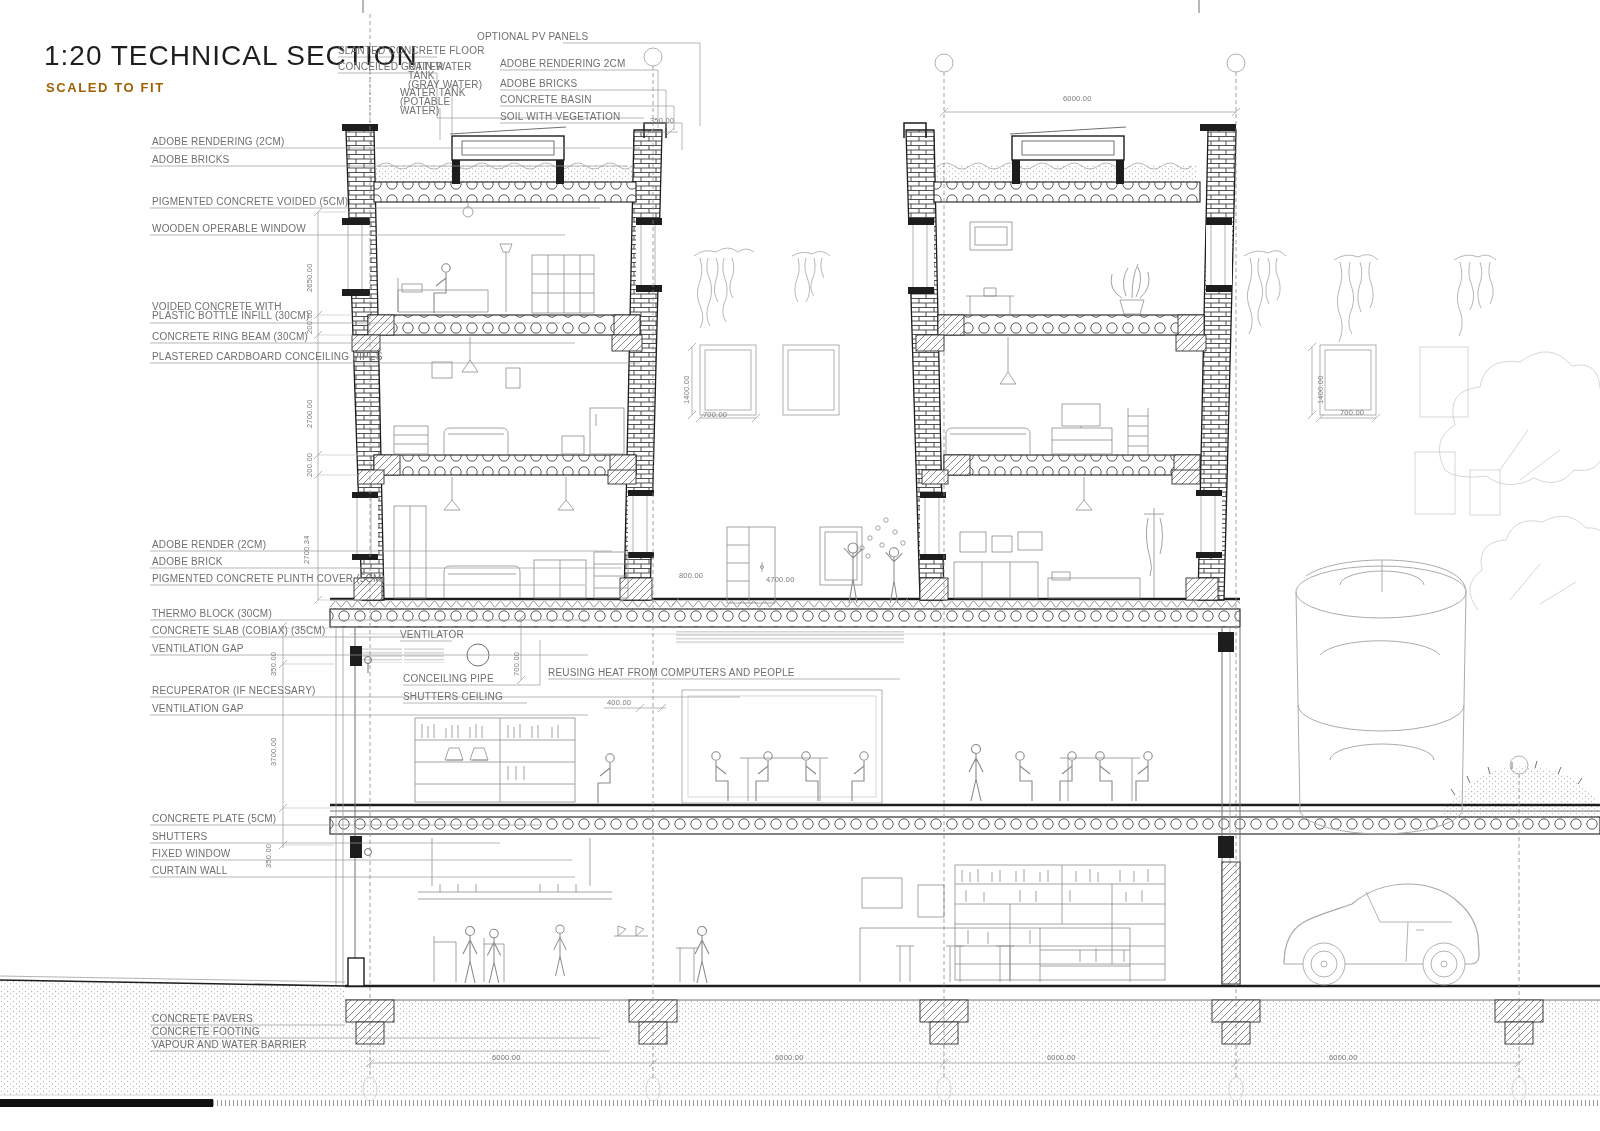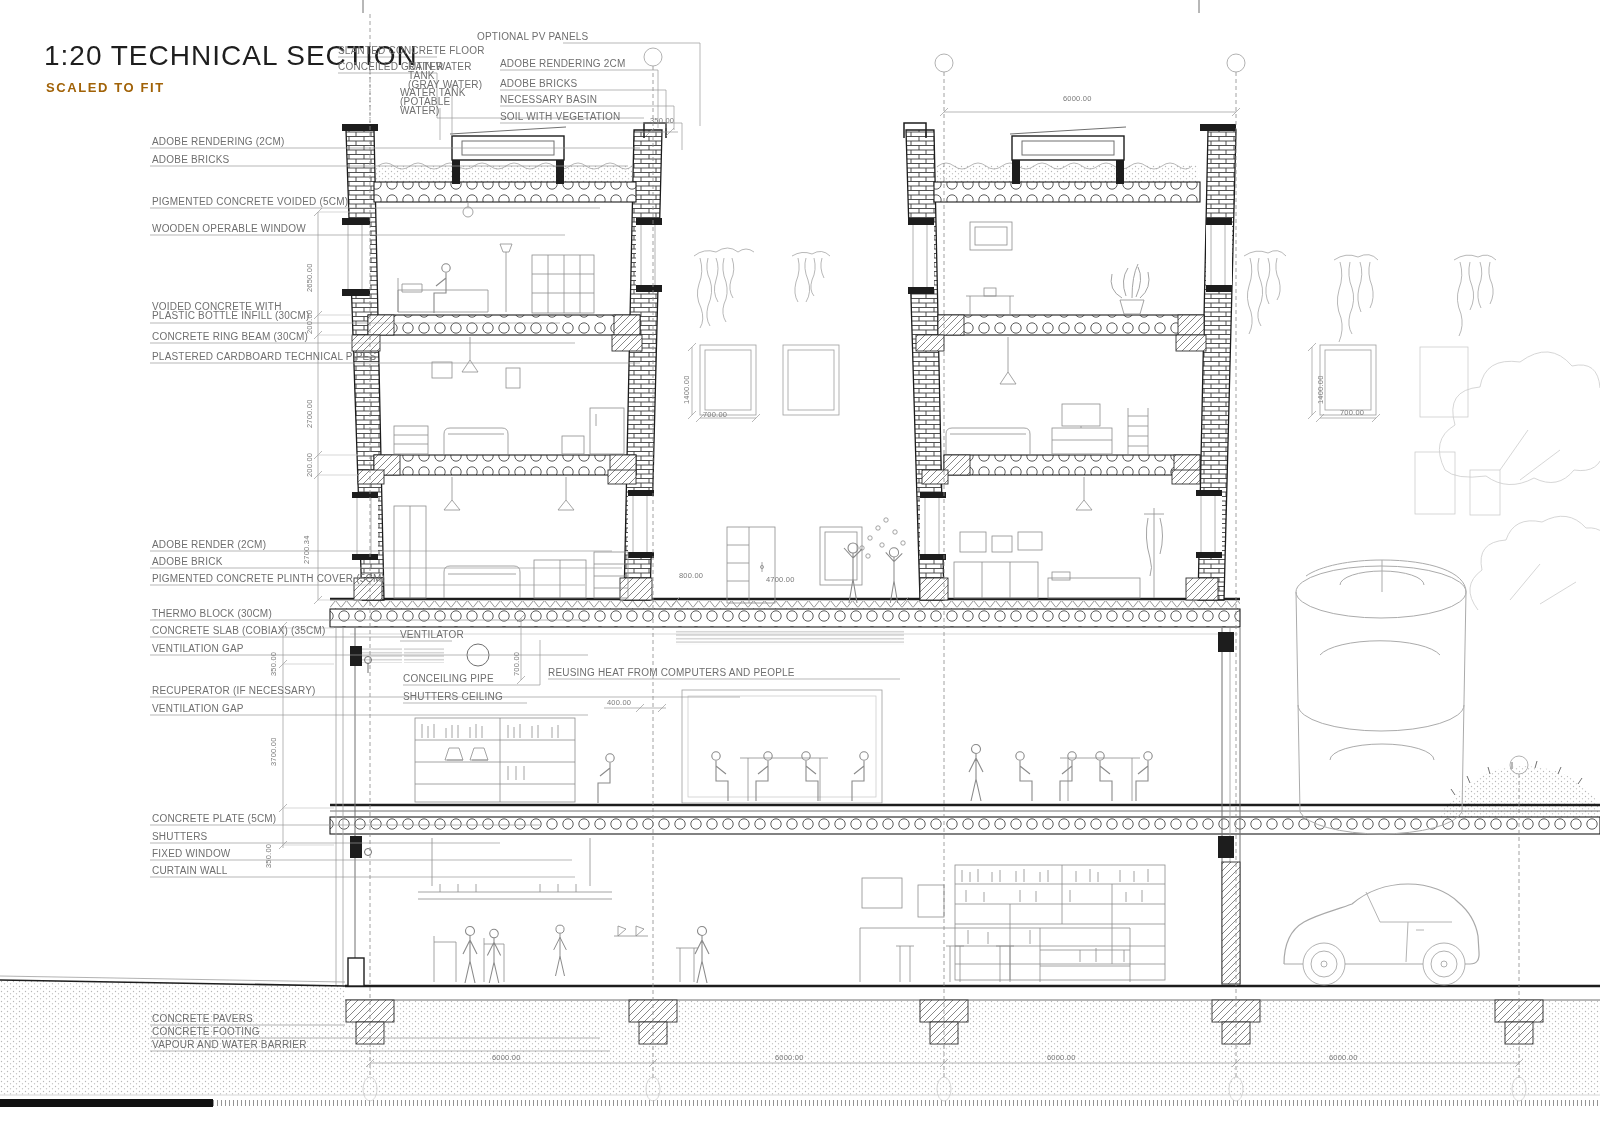--- a/index.html
+++ b/index.html
@@ -606,31 +606,31 @@
 
 <div class="lbl" style="left:338px;top:46px">SLANTED CONCRETE FLOOR</div>
 <div class="lbl" style="left:338px;top:62px">CONCEILED GUTTER</div>
 <div class="lbl" style="left:477px;top:32px">OPTIONAL PV PANELS</div>
 <div class="lbl ctr" style="left:408px;top:62px;width:90px">RAIN WATER TANK
 (GRAY WATER)</div>
 <div class="lbl ctr" style="left:400px;top:88px;width:90px">WATER TANK
 (POTABLE WATER)</div>
 <div class="lbl" style="left:500px;top:59px">ADOBE RENDERING 2CM</div>
 <div class="lbl" style="left:500px;top:79px">ADOBE BRICKS</div>
-<div class="lbl" style="left:500px;top:95px">NECESSARY BASIN</div>
+<div class="lbl" style="left:500px;top:95px">CONCRETE BASIN</div>
 <div class="lbl" style="left:500px;top:112px">SOIL WITH VEGETATION</div>
 
 <div class="lbl" style="left:152px;top:137px">ADOBE RENDERING (2CM)</div>
 <div class="lbl" style="left:152px;top:155px">ADOBE BRICKS</div>
 <div class="lbl" style="left:152px;top:197px">PIGMENTED CONCRETE VOIDED (5CM)</div>
 <div class="lbl" style="left:152px;top:224px">WOODEN OPERABLE WINDOW</div>
 <div class="lbl" style="left:152px;top:302px">VOIDED CONCRETE WITH
 PLASTIC BOTTLE INFILL (30CM)</div>
 <div class="lbl" style="left:152px;top:332px">CONCRETE RING BEAM (30CM)</div>
-<div class="lbl" style="left:152px;top:352px">PLASTERED CARDBOARD TECHNICAL PIPES</div>
+<div class="lbl" style="left:152px;top:352px">PLASTERED CARDBOARD CONCEILING PIPES</div>
 <div class="lbl" style="left:152px;top:540px">ADOBE RENDER (2CM)</div>
 <div class="lbl" style="left:152px;top:557px">ADOBE BRICK</div>
 <div class="lbl" style="left:152px;top:574px">PIGMENTED CONCRETE PLINTH COVER (5CM)</div>
 <div class="lbl" style="left:152px;top:609px">THERMO BLOCK (30CM)</div>
 <div class="lbl" style="left:152px;top:626px">CONCRETE SLAB (COBIAX) (35CM)</div>
 <div class="lbl" style="left:152px;top:644px">VENTILATION GAP</div>
 <div class="lbl" style="left:152px;top:686px">RECUPERATOR (IF NECESSARY)</div>
 <div class="lbl" style="left:152px;top:704px">VENTILATION GAP</div>
 <div class="lbl" style="left:152px;top:814px">CONCRETE PLATE (5CM)</div>
 <div class="lbl" style="left:152px;top:832px">SHUTTERS</div>

